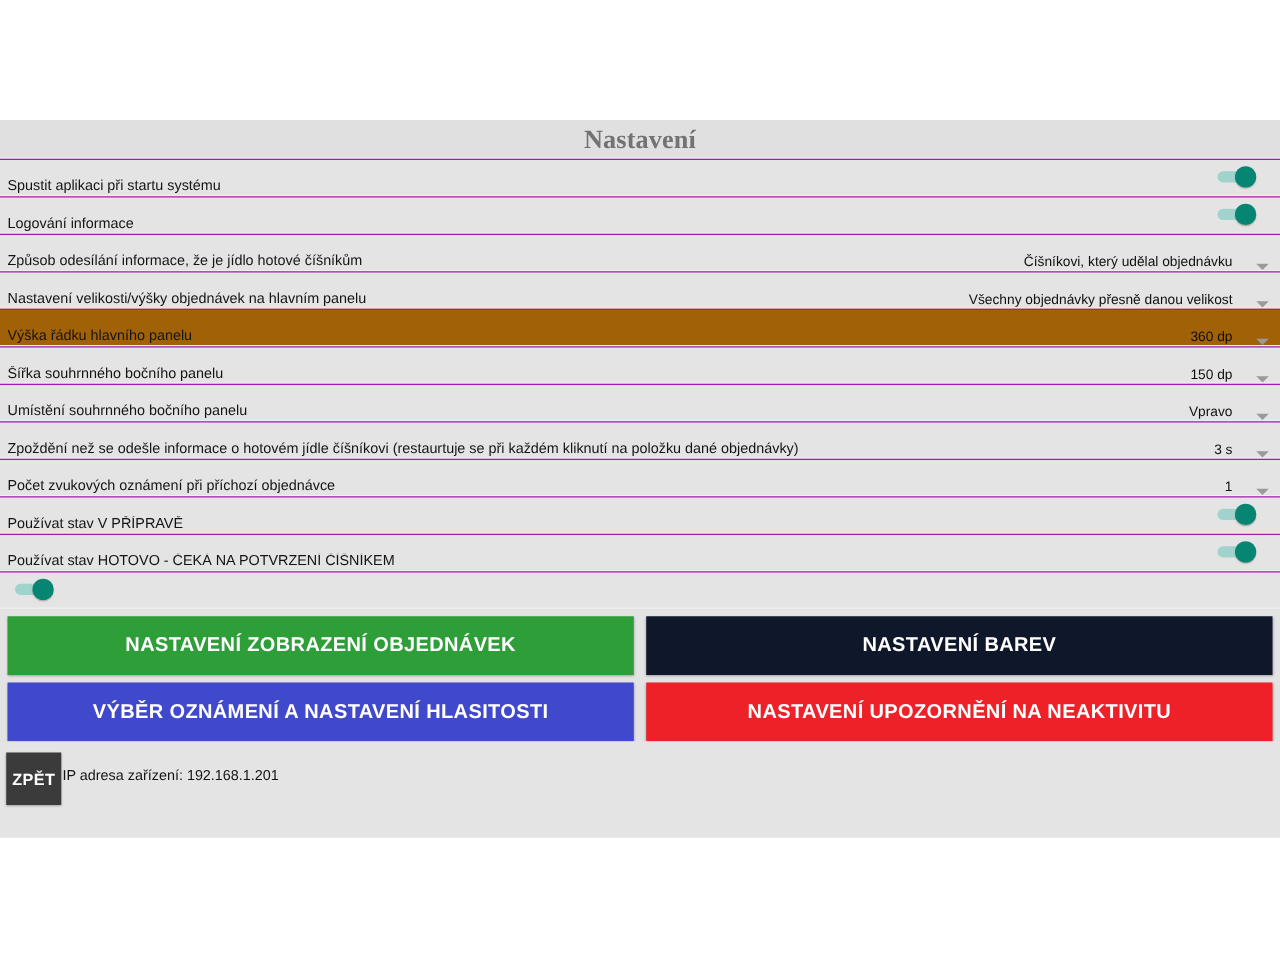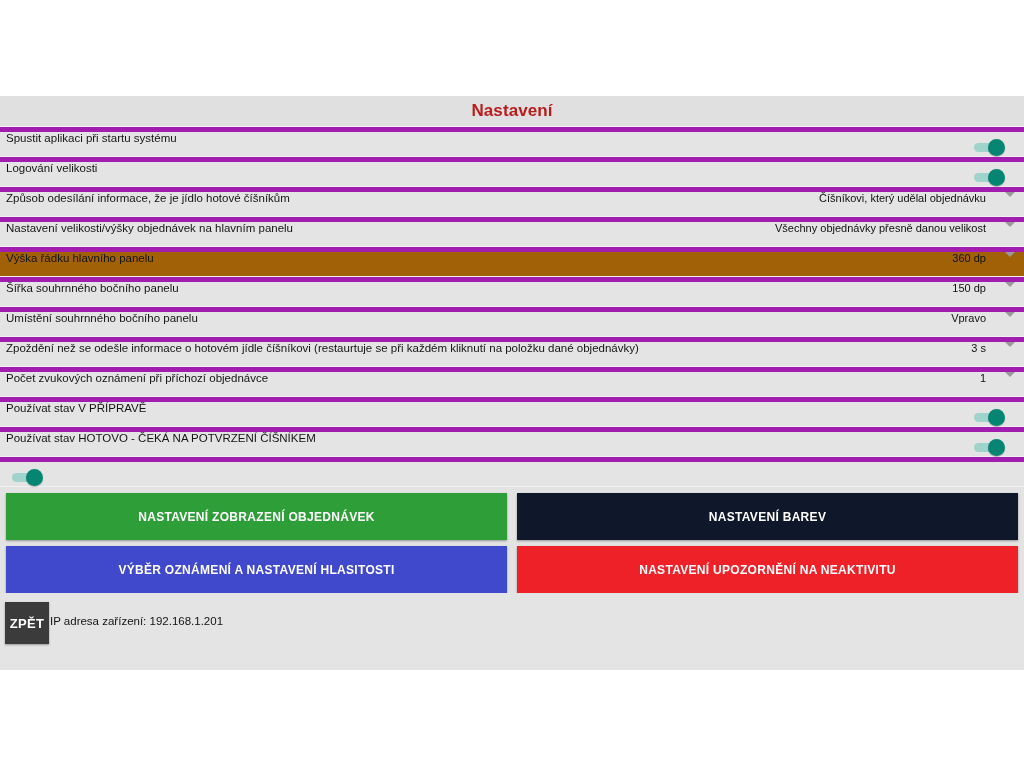--- a/index.html
+++ b/index.html
@@ -29,39 +29,40 @@
   .titlebar {
     height: 30px;
     background: #e0e0e0;
     border-bottom: 1px solid #f3f3f3;
     display: flex;
     align-items: center;
     justify-content: center;
     flex: 0 0 auto;
   }
   .titlebar .title {
-    font-size: 17px;
+    font-size: 21px;
     font-weight: bold;
-    color: #b91c1c;
+    color: #737373;
     letter-spacing: .1px;
+    font-family: Liberation Serif, serif;
   }
 
   
   .list {
     flex: 0 0 auto;
     background: #e3e3e3;
   }
   .row {
     position: relative;
     height: 30px;
     background: #e4e4e4;
     border-bottom: 1px solid #f0f0f0;
-    border-top: 5px solid #a21caf;
-    display: flex;
-    align-items: flex-start;
+    border-top: 1px solid #a21caf;
+    display: flex;
+    align-items: flex-end;
     padding: 0 0 0 6px;
     box-sizing: border-box;
   }
   .row .label {
     font-size: 11.5px;
     color: #141414;
     white-space: nowrap;
     overflow: hidden;
     text-overflow: ellipsis;
     flex: 1 1 auto;
@@ -135,21 +136,21 @@
     display: flex;
     gap: 10px;
     height: 47px;
   }
   .bigbtn {
     flex: 1 1 0;
     display: flex;
     align-items: center;
     justify-content: center;
     color: #ffffff;
-    font-size: 12px;
+    font-size: 16px;
     font-weight: bold;
     letter-spacing: .3px;
     text-align: center;
     border: none;
     box-shadow: 0 1px 2px rgba(0,0,0,.35);
     cursor: pointer;
     padding: 0 8px;
     box-sizing: border-box;
     font-family: "Liberation Sans", sans-serif;
   }
@@ -203,21 +204,21 @@
 
   <div class="list" id="settings-list">
       <div class="row" style="background: rgb(228, 228, 228);">
         <div class="label">Spustit aplikaci při startu systému</div>
         <div class="switch">
           <span class="track" style="background: rgb(159, 211, 204);"></span>
           <span class="knob" style="background: rgb(6, 133, 115);"></span>
         </div>
       </div>
       <div class="row" style="background: rgb(228, 228, 228);">
-        <div class="label">Logování velikosti</div>
+        <div class="label">Logování informace</div>
         <div class="switch">
           <span class="track" style="background: rgb(159, 211, 204);"></span>
           <span class="knob" style="background: rgb(6, 133, 115);"></span>
         </div>
       </div>
       <div class="row" style="background: rgb(228, 228, 228);">
         <div class="label">Způsob odesílání informace, že je jídlo hotové číšníkům</div>
         <div class="value">Číšníkovi, který udělal objednávku</div>
         <div class="caret">
           <i></i>

